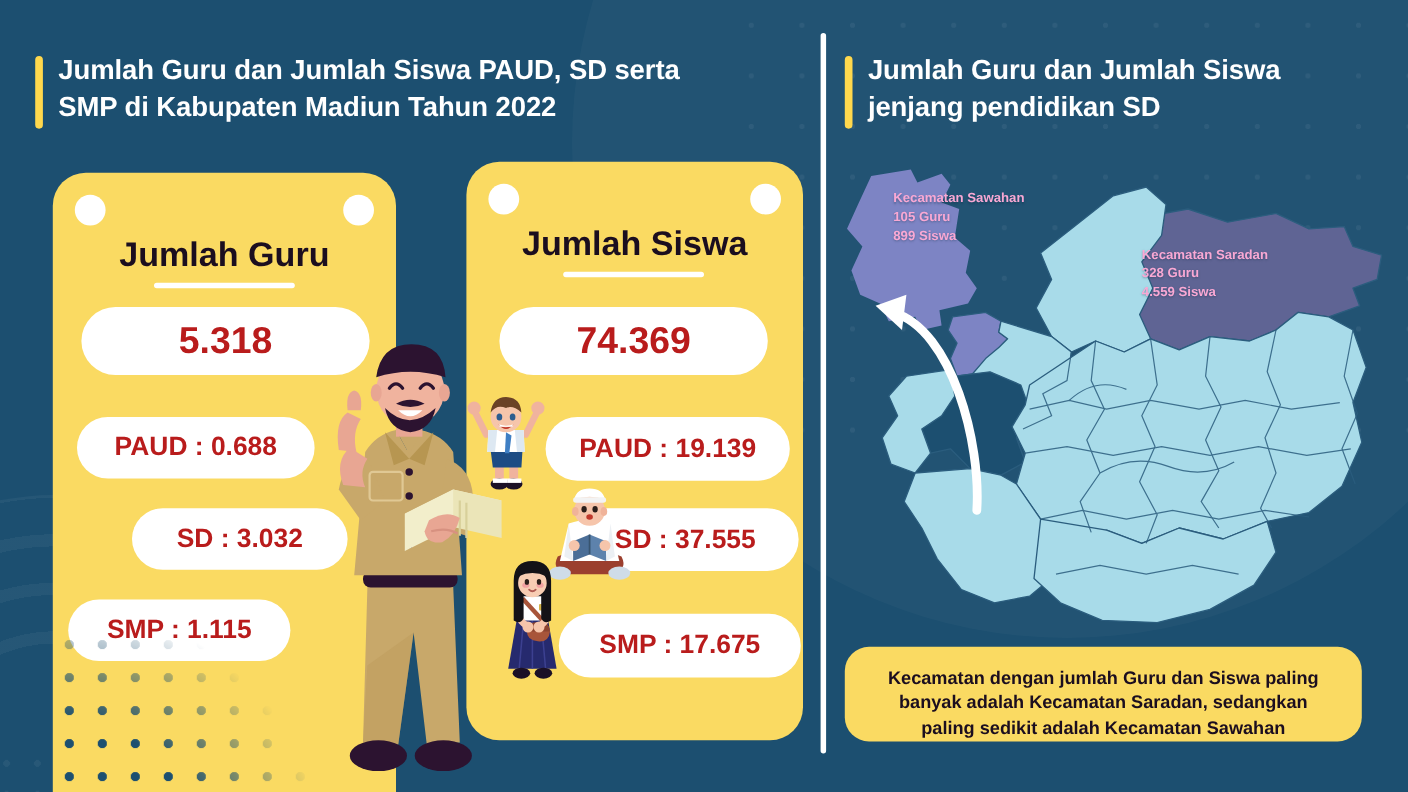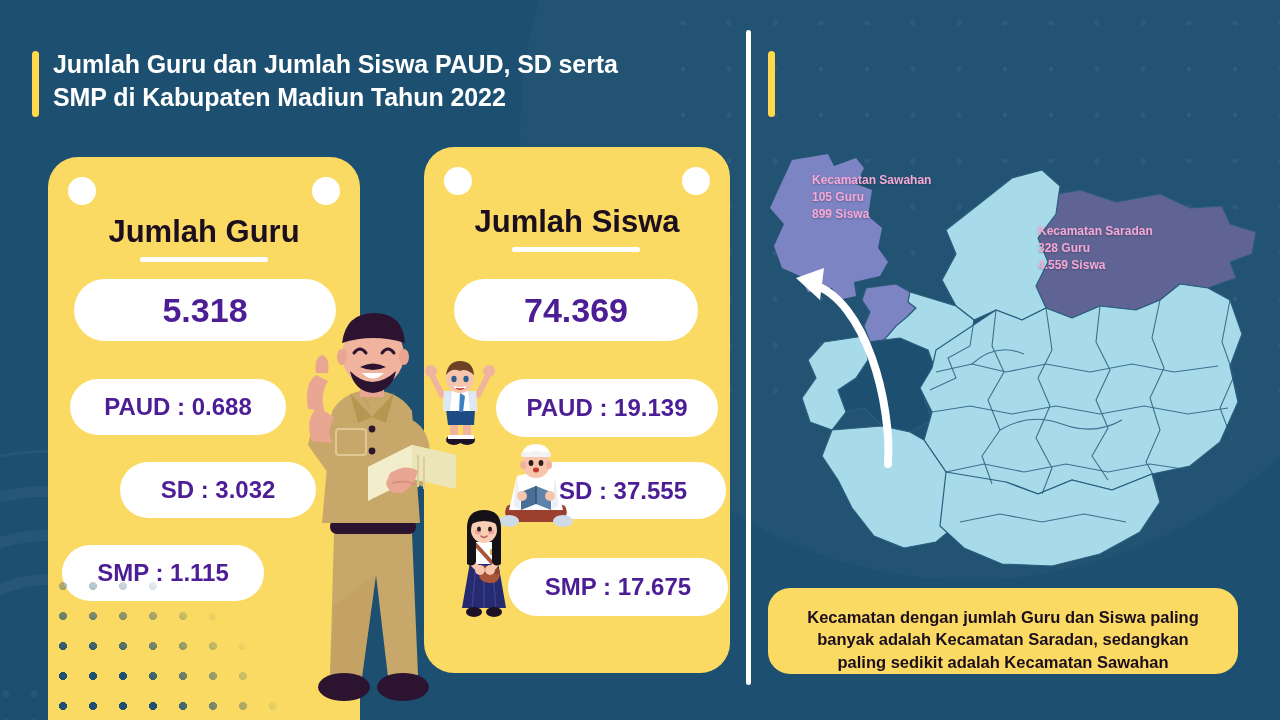--- a/index.html
+++ b/index.html
@@ -79,21 +79,21 @@
 
   .card-rule{
     position:absolute; height:5px; background:#ffffff; border-radius:3px;
   }
   #card-guru .card-rule{ left:92px; width:128px; top:100px; }
   #card-siswa .card-rule{ left:88px; width:128px; top:100px; }
 
   .pill{
     position:absolute; background:#ffffff; border-radius:40px;
     display:flex; align-items:center; justify-content:center;
-    color:#4c1d95; font-weight:bold;
+    color:#b91c1c; font-weight:bold;
   }
   .pill.total{ font-size:34px; }
   .pill.row{ font-size:24px; }
 
   
   #guru-total{ left:26px; top:122px; width:262px; height:62px; }
   #guru-paud { left:22px; top:222px; width:216px; height:56px; }
   #guru-sd   { left:72px; top:305px; width:196px; height:56px; }
   #guru-smp  { left:14px; top:388px; width:202px; height:56px; }
 
@@ -156,20 +156,22 @@
 <div id="divider"></div>
 
 <div class="title-block" id="left-title">
   <div class="title-bar"></div>
   <div class="title-text">Jumlah Guru dan Jumlah Siswa PAUD, SD serta
 SMP di Kabupaten Madiun Tahun 2022</div>
 </div>
 
 <div class="title-block" id="right-title">
   <div class="title-bar"></div>
+  <div class="title-text">Jumlah Guru dan Jumlah Siswa
+jenjang pendidikan SD</div>
 </div>
 
 <div class="stat-card" id="card-guru">
   <div class="card-dot left"></div>
   <div class="card-dot right"></div>
   <div class="card-heading">Jumlah Guru</div>
   <div class="card-rule"></div>
   <div class="pill total" id="guru-total">5.318</div>
   <div class="pill row" id="guru-paud">PAUD : 0.688</div>
   <div class="pill row" id="guru-sd">SD : 3.032</div>

